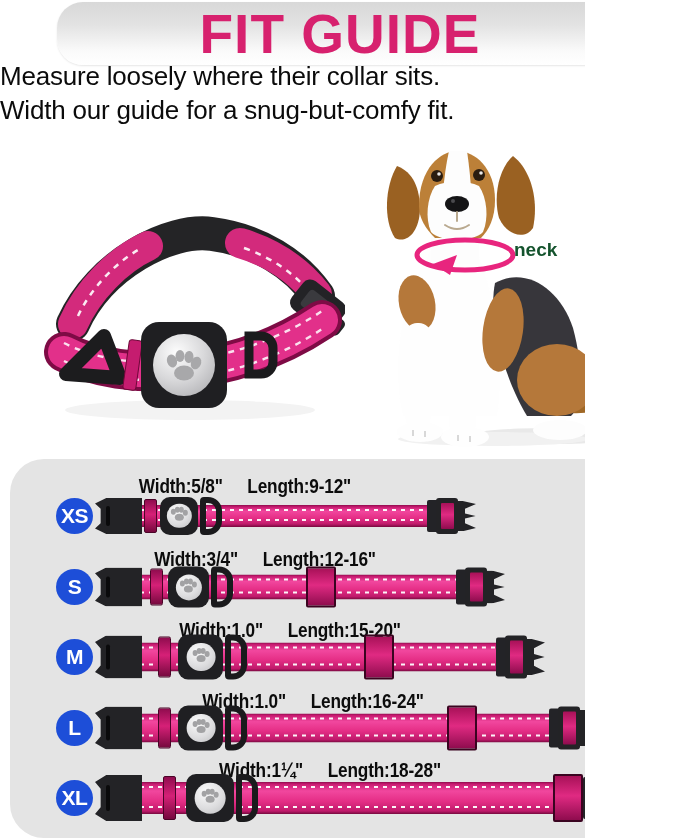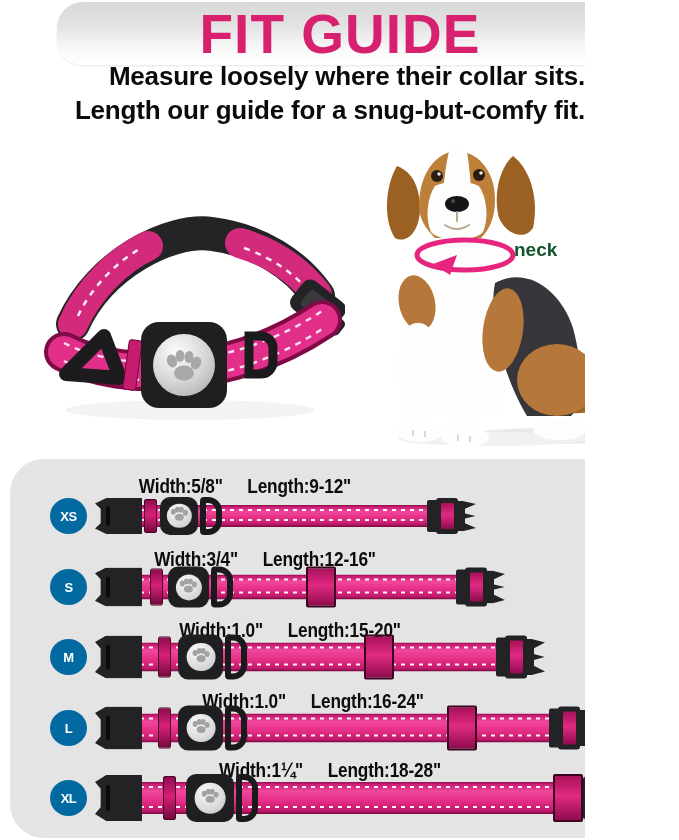--- a/index.html
+++ b/index.html
@@ -5,36 +5,36 @@
   html,body{margin:0;padding:0;background:#fff;}
   #canvas{position:relative;width:585px;height:840px;background:#fff;overflow:hidden;
           font-family:"Liberation Sans",sans-serif;}
 
   
   .banner{position:absolute;left:57px;top:2px;width:566px;height:63px;border-radius:26px;
           background:linear-gradient(180deg,#D8D8D8 0%,#E2E2E2 35%,#FAFAFA 78%,#FFFFFF 100%);
           box-shadow:0 1px 2px rgba(0,0,0,.10);}
   .title{position:absolute;left:0;top:0;width:100%;line-height:64px;text-align:center;
          font-size:55px;font-weight:bold;letter-spacing:1px;color:#D7216E;}
-  .intro{position:absolute;left:0;top:59px;width:100%;text-align:right;
-         font-size:26px;line-height:34px;font-weight:bold;color:#0B0B0B;letter-spacing:-.2px;}
+  .intro{position:absolute;left:0;top:59px;width:100%;text-align:left;
+         font-size:26px;line-height:34px;font-weight:normal;color:#0B0B0B;letter-spacing:-.2px;}
 
   
   .collar-photo{position:absolute;left:30px;top:212px;}
   .dog-photo{position:absolute;left:375px;top:148px;}
   .neck-label{position:absolute;left:514px;top:239px;font-size:19px;font-weight:bold;color:#14532d;}
 
   
   .panel{position:absolute;left:10px;top:459px;width:659px;height:379px;border-radius:34px;background:#E4E4E4;}
   .size-row{position:absolute;left:0;width:100%;height:78px;}
   .row-labels{position:absolute;left:var(--labx);top:0;transform:translateX(-50%) scaleX(.82);
               transform-origin:center;display:flex;gap:30px;white-space:nowrap;
               font-size:21px;font-weight:bold;color:#0C0C0C;letter-spacing:-.2px;}
-  .badge{position:absolute;left:40px;top:calc(var(--coff) - 18px);width:37px;height:36px;border-radius:50%;
-         background:#0369a1;color:#fff;font-size:13px;font-weight:bold;
+  .badge{position:absolute;left:46px;top:calc(var(--coff) - 18px);width:37px;height:36px;border-radius:50%;
+         background:#1d4ed8;color:#fff;font-size:21px;font-weight:bold;
          display:flex;align-items:center;justify-content:center;letter-spacing:-.5px;}
   .collar{position:absolute;left:85px;top:calc(var(--coff) - var(--case)/2);
           width:var(--cw);height:var(--case);}
   .collar>*{position:absolute;top:50%;transform:translateY(-50%);}
   .strap-base{left:36px;right:24px;height:var(--h);z-index:1;border-radius:1px;
       background-image:
         repeating-linear-gradient(90deg,rgba(255,255,255,.95) 0 4px,rgba(255,255,255,0) 4px 9px),
         repeating-linear-gradient(90deg,rgba(255,255,255,.95) 0 4px,rgba(255,255,255,0) 4px 9px),
         linear-gradient(180deg,#8F0C4E 0,#C81A70 2px,#F1479E 28%,#E52E86 60%,#C01A6B calc(100% - 3px),#76093E 100%);
       background-size:100% 2px,100% 2px,100% 100%;
@@ -68,21 +68,21 @@
 <body>
 
 <div id="canvas">
 
   <div class="banner">
     <div class="title">FIT GUIDE</div>
   </div>
 
   <div class="intro">
     <div>Measure loosely where their collar sits.</div>
-    <div>Length our guide for a snug-but-comfy fit.</div>
+    <div>Width our guide for a snug-but-comfy fit.</div>
   </div>
 
   <svg class="collar-photo" width="315" height="215" viewBox="0 0 315 215">
     <defs>
       <radialGradient id="ag" cx="38%" cy="30%" r="75%">
         <stop offset="0" stop-color="#FDFDFD"></stop>
           <stop offset=".6" stop-color="#D8D8DA"></stop>
           <stop offset="1" stop-color="#B9B9BC"></stop>
       </radialGradient>
     </defs>

